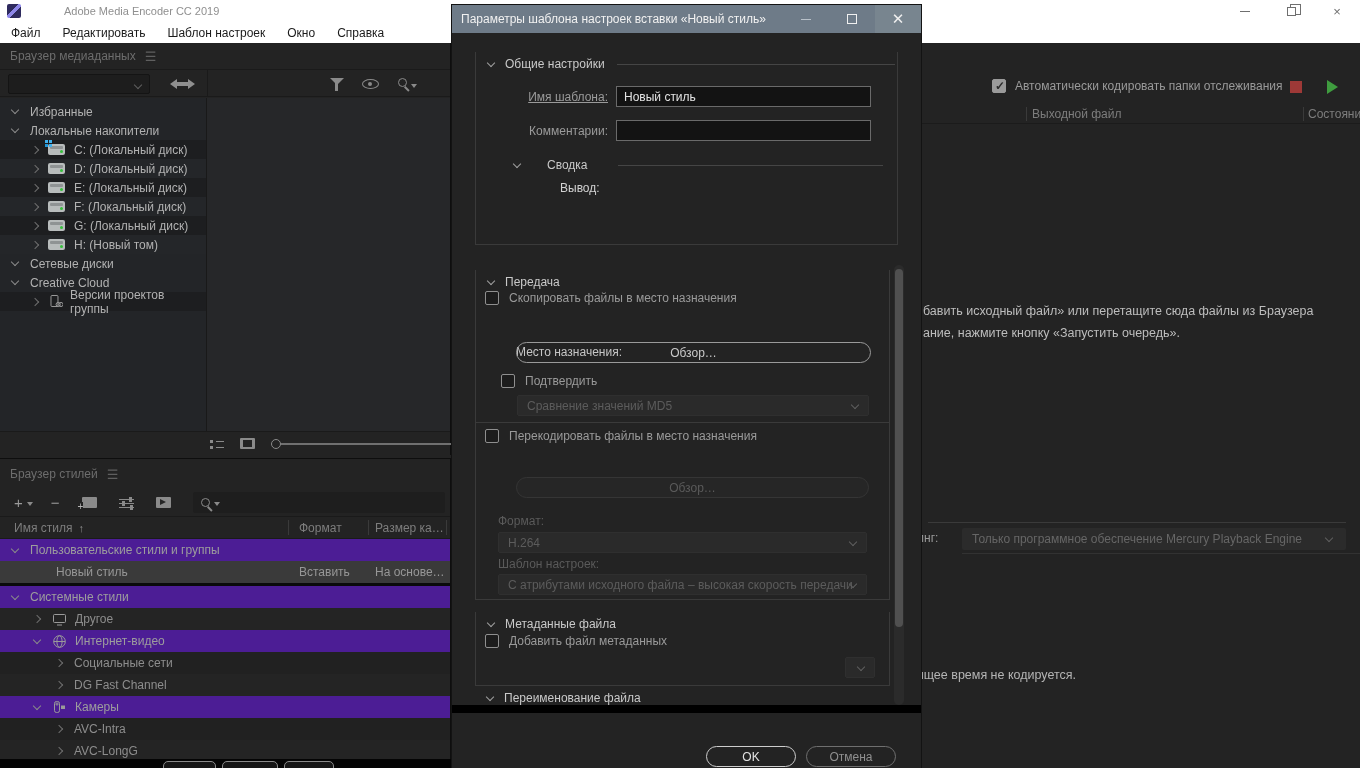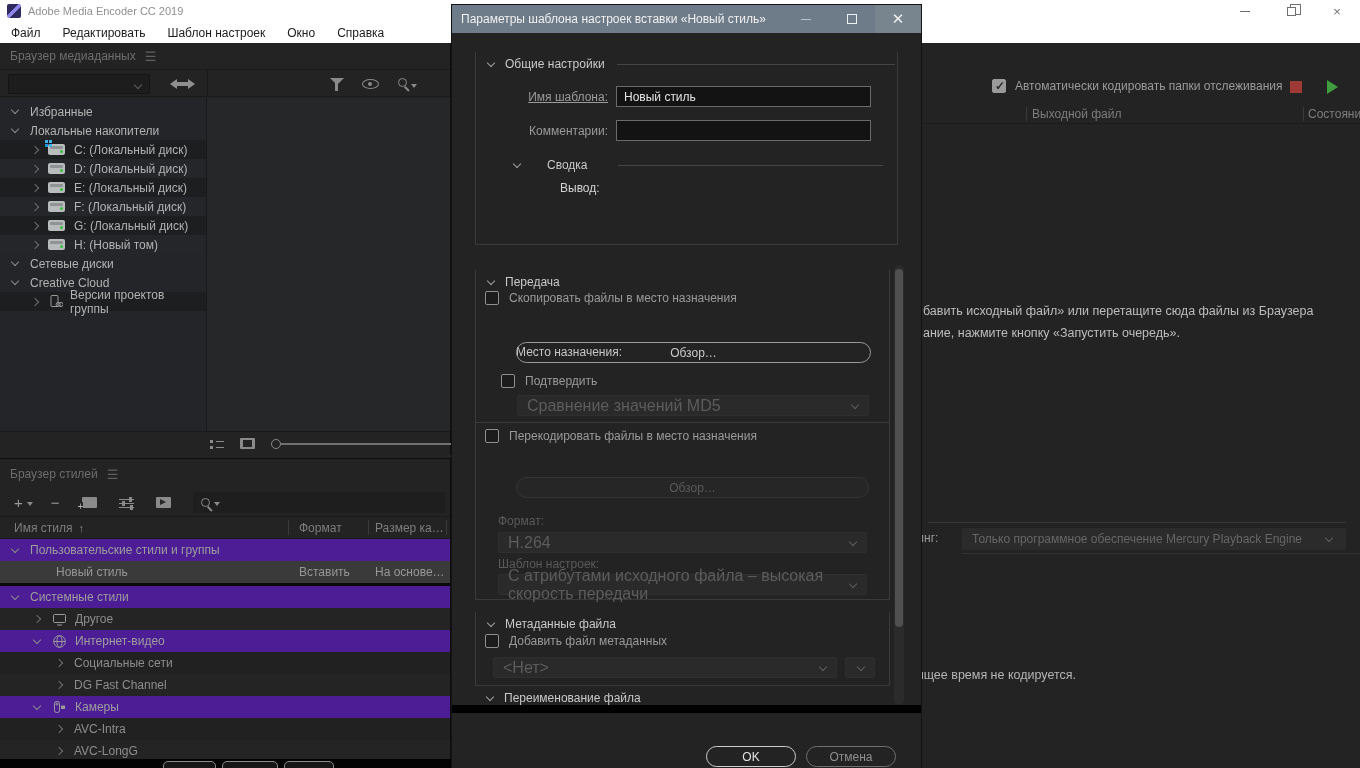--- a/index.html
+++ b/index.html
@@ -2,21 +2,21 @@
 <html><head>
 <meta charset="utf-8">
 <style>
   * { margin:0; padding:0; box-sizing:border-box; }
   body { background:#000; }
   .app { position:relative; width:1360px; height:768px; background:#232323;
          font-family:"Liberation Sans", sans-serif; overflow:hidden; }
 
   
   .titlebar { position:absolute; left:0; top:0; right:0; height:22px; background:#ffffff;
-              display:flex; align-items:center; z-index:2; }
+              display:flex; align-items:center; z-index:2;gap:36px; }
   .app-icon { width:14px; height:14px; margin:0 7px 0 7px; border-radius:2px;
               background:linear-gradient(135deg,#2e2a5e 42%,#8d86e8 42%,#8d86e8 58%,#2e2a5e 58%); }
   .tb-title { font-size:11px; color:#8f8f8f; }
   .win-controls { margin-left:auto; display:flex; height:100%; }
   .win-btn { width:46px; height:100%; display:flex; align-items:center; justify-content:center; color:#6f6f6f; font-size:13px; }
   .sq8 { width:9px; height:9px; border:1px solid #6f6f6f; position:relative; background:#fff; }
   .sq8::before { content:''; position:absolute; left:2px; top:-4px; width:9px; height:9px; border:1px solid #6f6f6f; z-index:-1; }
   .hline { width:10px; height:1px; background:currentColor; }
 
   .menubar { position:absolute; left:0; top:22px; right:0; height:21px; background:#ffffff;
@@ -155,21 +155,21 @@
   .flabel { position:absolute; font-size:12px; color:#9a9a9a; }
   .fbright { color:#c6c6c6;margin-top:24px; }
   .fdim { color:#5a5a5a; }
   .finput { position:absolute; height:21px; background:#131313; border:1px solid #6a6a6a; color:#e3e3e3;
             font-size:12px; display:flex; align-items:center; padding-left:7px; }
   .chk-row { position:absolute; display:flex; align-items:center; gap:10px; font-size:12px; color:#9a9a9a; }
   .pill { position:absolute; height:21px; border:1px solid #9a9a9a; border-radius:11px; display:flex;
           align-items:center; justify-content:center; font-size:12px; color:#c9c9c9; }
   .pill.dim { border-color:#353535; background:#262626; color:#5a5a5a; }
   .dd { position:absolute; height:21px; background:#2a2a2a; border:1px solid #2f2f2f; border-radius:2px;
-        color:#5c5c5c; font-size:16px; display:flex; align-items:center; padding-left:9px; }
+        color:#5c5c5c; font-size:12px; display:flex; align-items:center; padding-left:9px; }
   .inner-sep { position:absolute; left:0; right:0; height:1px; background:#3a3a3a; }
   .sum-head { position:absolute; display:flex; align-items:center; color:#c9c9c9; font-size:12px; }
   .sum-head .cd { border-color:#a0a0a0; margin-right:11px; }
   .sum-head .hline-fill { flex:1; height:1px; background:#454545; margin-left:14px; }
   .dlg-sb-track { position:absolute; right:17px; top:260px; width:10px; height:440px; background:#2b2b2b; border-radius:5px; }
   .dlg-sb-thumb { position:absolute; left:1px; right:1px; top:4px; height:358px; background:#505050; border-radius:5px; }
   .black-strip { position:absolute; left:0; right:0; top:700px; height:8px; background:#000; }
   .dlg-ok, .dlg-cancel { position:absolute; top:741px; width:90px; height:21px; border-radius:11px;
         display:flex; align-items:center; justify-content:center; font-size:12px; background:transparent; }
   .dlg-ok { left:254px; border:1px solid #cdcdcd; color:#e2e2e2; }
@@ -490,24 +490,20 @@
 
     <div class="gbox" style="top:607px; right:31px; height:74px;">
       <div class="gbox-head">
         <span class="cd"></span>
         <span>Метаданные файла</span>
       </div>
       <div class="chk-row" style="top:22px; left:9px;">
         <span class="checkbox"></span>
         <span>Добавить файл метаданных</span>
       </div>
-      <div class="dd" style="top:45px; left:17px; right:52px;">
-        <span>&lt;Нет&gt;</span>
-        <span class="cv"></span>
-      </div>
       <div class="dd" style="top:45px; right:14px; width:30px;">
         <span class="cv"></span>
       </div>
     </div>
 
     <div class="gbox" style="top:685px; right:31px; height:16px; overflow:hidden; border:none;">
       <div class="gbox-head" style="height:16px;">
         <span class="cd"></span>
         <span>Переименование файла</span>
       </div>

